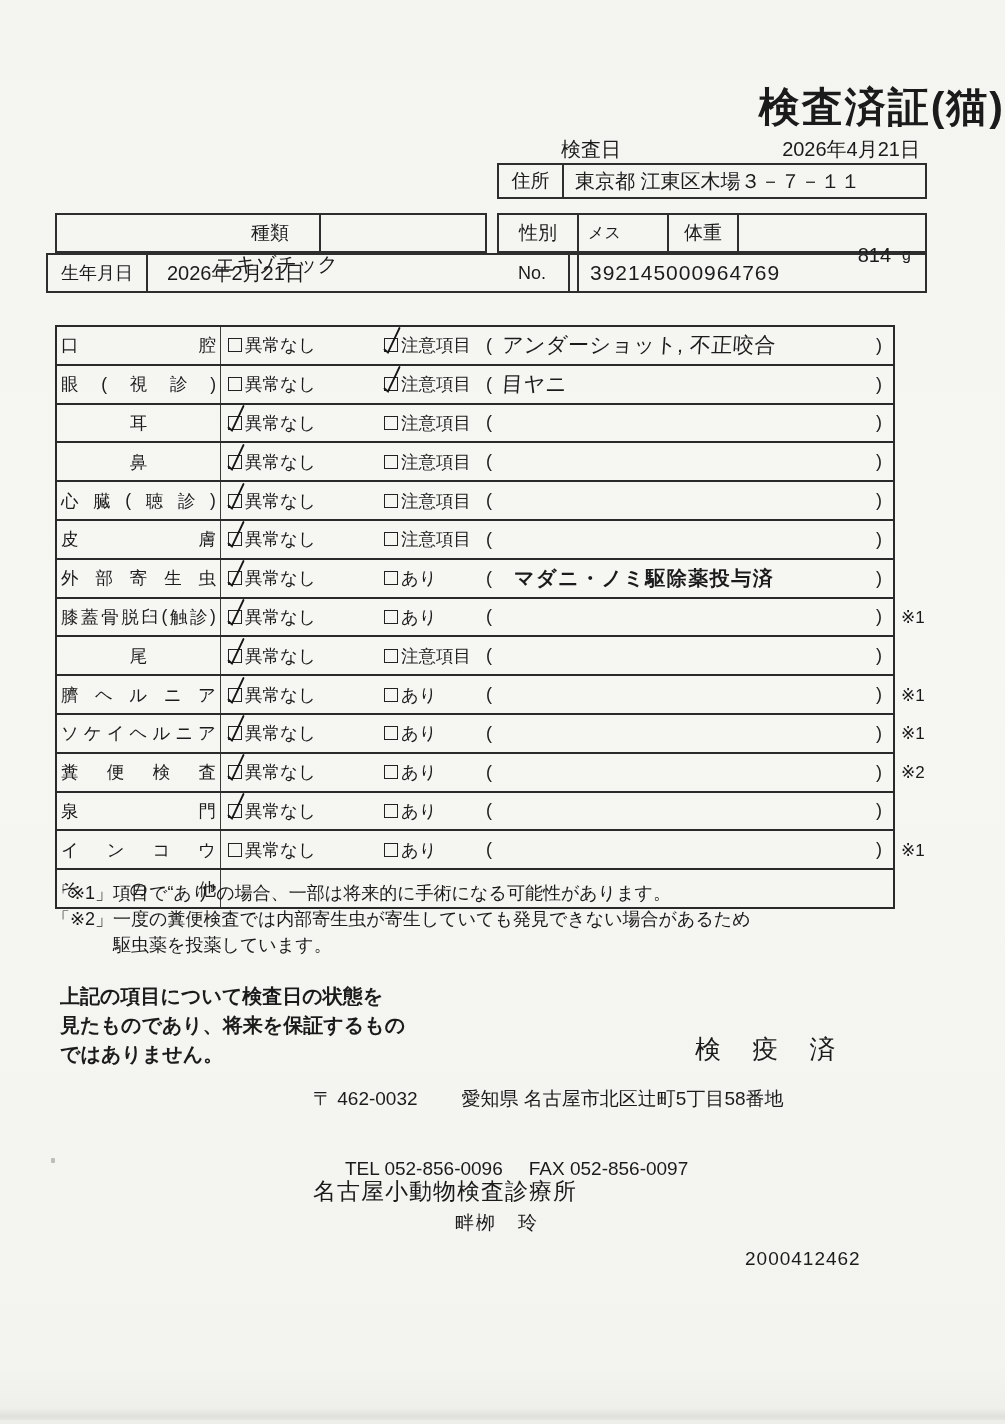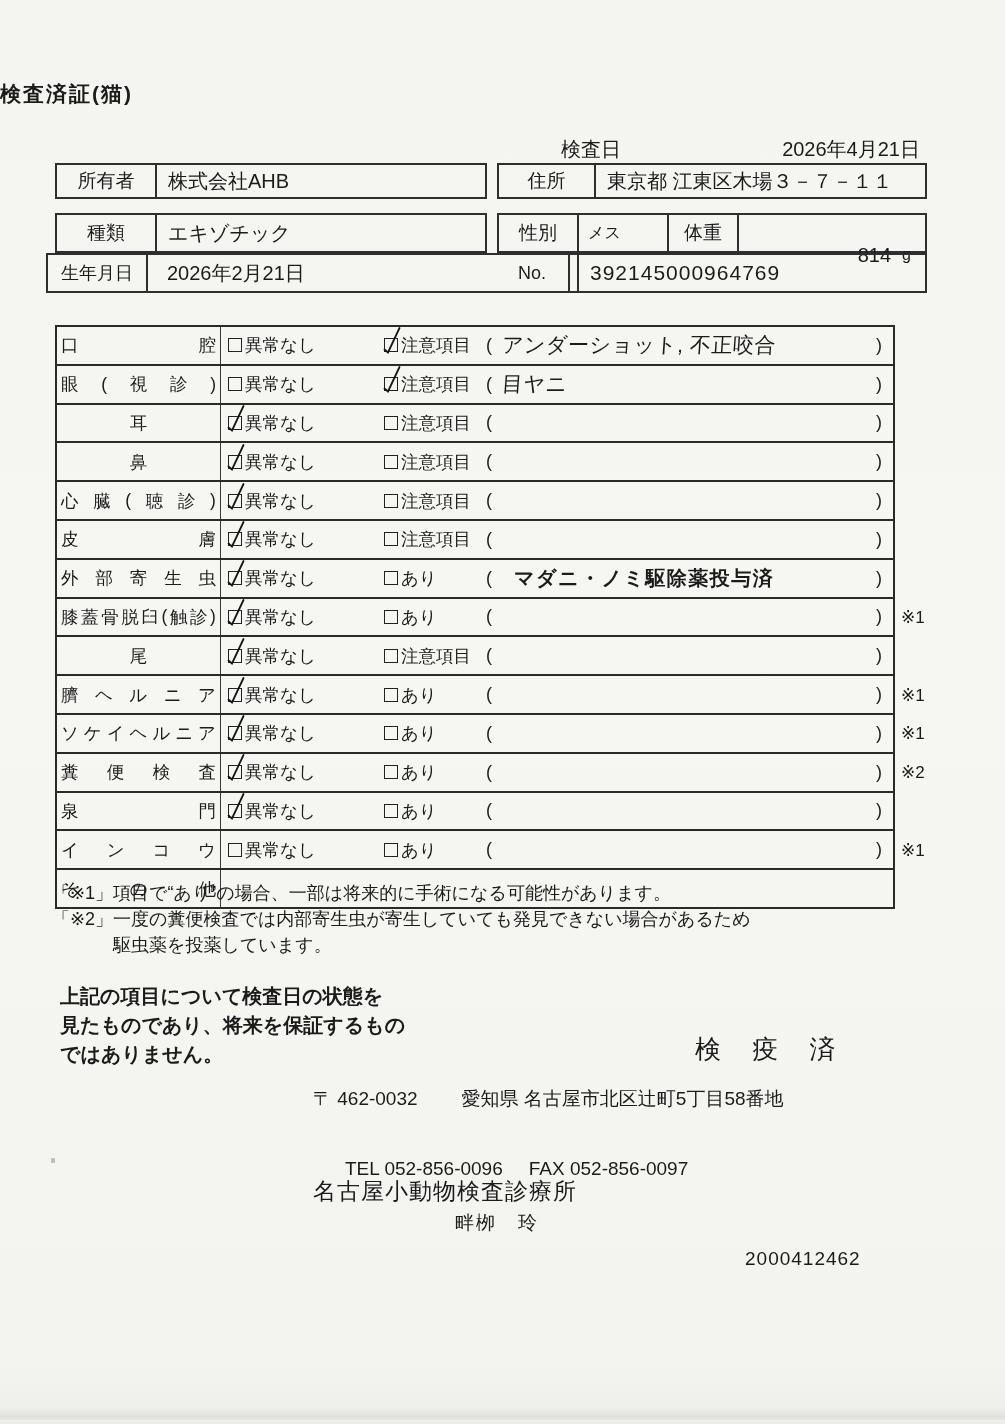--- a/index.html
+++ b/index.html
@@ -4,32 +4,32 @@
 <style>
   html,body{margin:0;padding:0;background:#e9e9e6;}
   .paper{
     position:relative;width:1005px;height:1424px;margin:0 auto;
     background:linear-gradient(180deg,#f4f4f1 0%,#f6f6f3 45%,#f3f3ef 96%,#ededea 100%);
     font-family:"Liberation Sans","DejaVu Sans",sans-serif;
     color:#1b1b1b;overflow:hidden;
   }
   .abs{position:absolute;box-sizing:border-box;}
   
-  .doc-title{top:80px;left:0;width:1005px;text-align:left;font-size:21px;font-weight:700;letter-spacing:2px;}
+  .doc-title{top:80px;left:0;width:1005px;text-align:right;font-size:41px;font-weight:700;letter-spacing:2px;}
   .insp-label{top:136px;left:561px;font-size:20px;font-weight:500;}
   .insp-value{top:136px;left:770px;width:150px;text-align:right;font-size:20px;font-weight:500;}
   
   .box{border:2px solid #2e2e2e;display:flex;align-items:center;}
   .cell-label{display:flex;align-items:center;justify-content:center;height:100%;border-right:2px solid #2e2e2e;box-sizing:border-box;font-size:19px;font-weight:500;flex:0 0 auto;}
   .cell-value{padding-left:11px;font-size:20px;font-weight:500;white-space:nowrap;}
   .owner-box{top:163px;left:55px;width:432px;height:36px;}
   .owner-box .cell-label{width:100px;}
   .addr-box{top:163px;left:497px;width:430px;height:36px;}
-  .addr-box .cell-label{width:97px;}
-  .species-box{top:213px;left:55px;width:432px;height:40px;}
+  .addr-box .cell-label{width:65px;}
+  .species-box{top:213px;left:55px;width:432px;height:40px;flex-direction:column;}
   .species-box .cell-label{width:100px;}
   .sex-box{top:213px;left:497px;width:430px;height:40px;}
   .sex-box .cell-label{width:80px;}
   .sex-val{width:90px;height:100%;display:flex;align-items:center;padding-left:9px;border-right:2px solid #2e2e2e;box-sizing:border-box;font-size:16px;font-weight:500;}
   .wt-label{width:70px;height:100%;display:flex;align-items:center;justify-content:center;border-right:2px solid #2e2e2e;box-sizing:border-box;font-size:19px;font-weight:500;}
   .wt-val{flex:1;display:flex;align-items:center;justify-content:flex-end;padding-right:14px;font-size:20px;font-weight:500;margin-top:44px;}
   .wt-unit{font-size:16px;margin-left:11px;}
   .birth-box{top:253px;left:46px;width:524px;height:40px;gap:8px;}
   .birth-box .cell-label{width:100px;font-size:18px;}
   .no-strip{top:253px;left:487px;width:90px;height:40px;border-top:2px solid #2e2e2e;border-bottom:2px solid #2e2e2e;display:flex;align-items:center;justify-content:center;font-size:18px;}
@@ -76,24 +76,20 @@
 </style>
 </head>
 <body>
 
 <div class="paper">
 
   <div class="abs doc-title">検査済証(猫)</div>
   <div class="abs insp-label">検査日</div>
   <div class="abs insp-value">2026年4月21日</div>
 
-  <div class="abs box owner-box">
-    <div class="cell-label">所有者</div>
-    <div class="cell-value">株式会社AHB</div>
-  </div>
   <div class="abs box addr-box">
     <div class="cell-label">住所</div>
     <div class="cell-value">東京都 江東区木場３－７－１１</div>
   </div>
 
   <div class="abs box species-box">
     <div class="cell-label">種類</div>
     <div class="cell-value">エキゾチック</div>
   </div>
   <div class="abs box sex-box">

